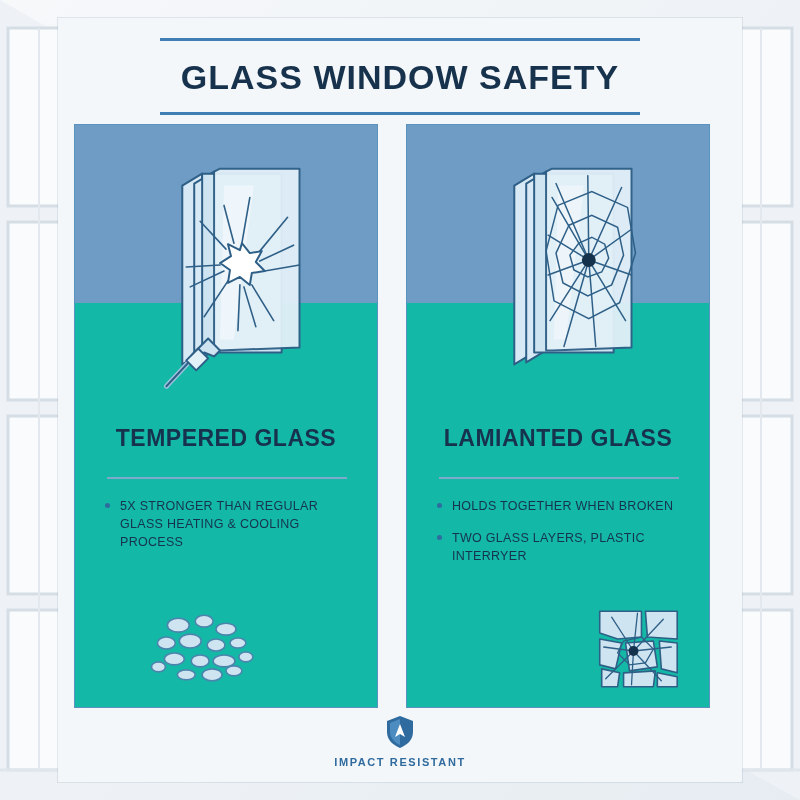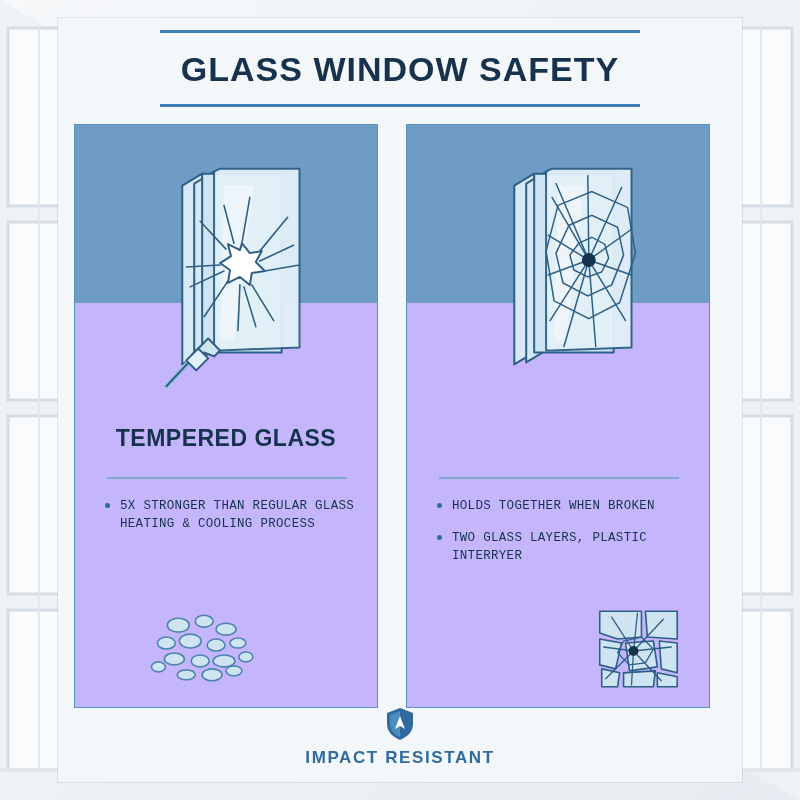--- a/index.html
+++ b/index.html
@@ -34,21 +34,21 @@
     top: 18px;
     width: 684px;
     height: 764px;
     background: #f4f7f9;
     box-shadow: 0 0 0 1px rgba(120,150,175,0.18);
   }
 
   .title-wrap {
     position: absolute;
     left: 0;
-    top: 12px;
+    top: 20px;
     width: 684px;
     text-align: center;
   }
   .rule {
     width: 480px;
     height: 3px;
     background: #3f7fb5;
     margin: 0 auto;
   }
   .rule.top { margin-bottom: 18px; }
@@ -60,21 +60,21 @@
     color: #17324c;
     line-height: 1.1;
   }
 
   
   .panel {
     position: absolute;
     top: 106px;
     width: 304px;
     height: 584px;
-    background: #c4b5fd;
+    background: #14b8a6;
     border: 1.5px solid #5b93c0;
     box-sizing: border-box;
   }
   .panel.left { left: 16px; }
   .panel.right { left: 348px; }
 
   .panel-top {
     position: absolute;
     left: 0;
     top: 0;
@@ -112,21 +112,20 @@
   }
 
   .bullets {
     position: absolute;
     top: 372px;
     left: 30px;
     width: 252px;
     margin: 0;
     padding: 0;
     list-style: none;
-    font-family: Liberation Mono, monospace;
   }
   .bullets li {
     position: relative;
     padding-left: 15px;
     margin-bottom: 14px;
     font-size: 12.5px;
     line-height: 1.45;
     letter-spacing: 0.3px;
     color: #16334d;
     text-transform: uppercase;
@@ -151,21 +150,21 @@
 
   
   .badge {
     position: absolute;
     left: 0;
     bottom: 14px;
     width: 684px;
     text-align: center;
   }
   .badge-label {
-    font-size: 17px;
+    font-size: 11px;
     letter-spacing: 1.6px;
     font-weight: bold;
     color: #2f6b9e;
     margin-top: 3px;
   }
 </style>
 </head>
 <body>
 
 <div id="infographic">
@@ -318,20 +317,21 @@
           <line x1="183" y1="135" x2="142" y2="150"></line>
           <line x1="183" y1="135" x2="142" y2="110"></line>
           <line x1="183" y1="135" x2="146" y2="72"></line>
           <polygon points="173,118 186,112 199,119 203,133 196,147 182,152 168,145 164,130"></polygon>
           <polygon points="163,100 186,90 212,102 218,130 206,160 182,171 157,158 150,128"></polygon>
           <polygon points="152,80 186,66 222,82 230,128 214,178 183,194 148,176 140,126"></polygon>
         </g>
         <circle cx="183" cy="135" r="7" fill="#14324b"></circle>
       </svg>
 
+      <div class="panel-heading">LAMIANTED GLASS</div>
       <div class="panel-divider"></div>
 
       <ul class="bullets">
         <li>HOLDS TOGETHER WHEN BROKEN</li>
         <li>TWO GLASS LAYERS, PLASTIC INTERRYER</li>
       </ul>
 
       <svg class="panel-footer-art" viewBox="0 0 304 92">
         <g stroke="#2e5f87" stroke-width="1.6" fill="#cfe4f1" stroke-linejoin="round">
           <polygon points="194,8 236,8 236,34 212,36 194,30"></polygon>

